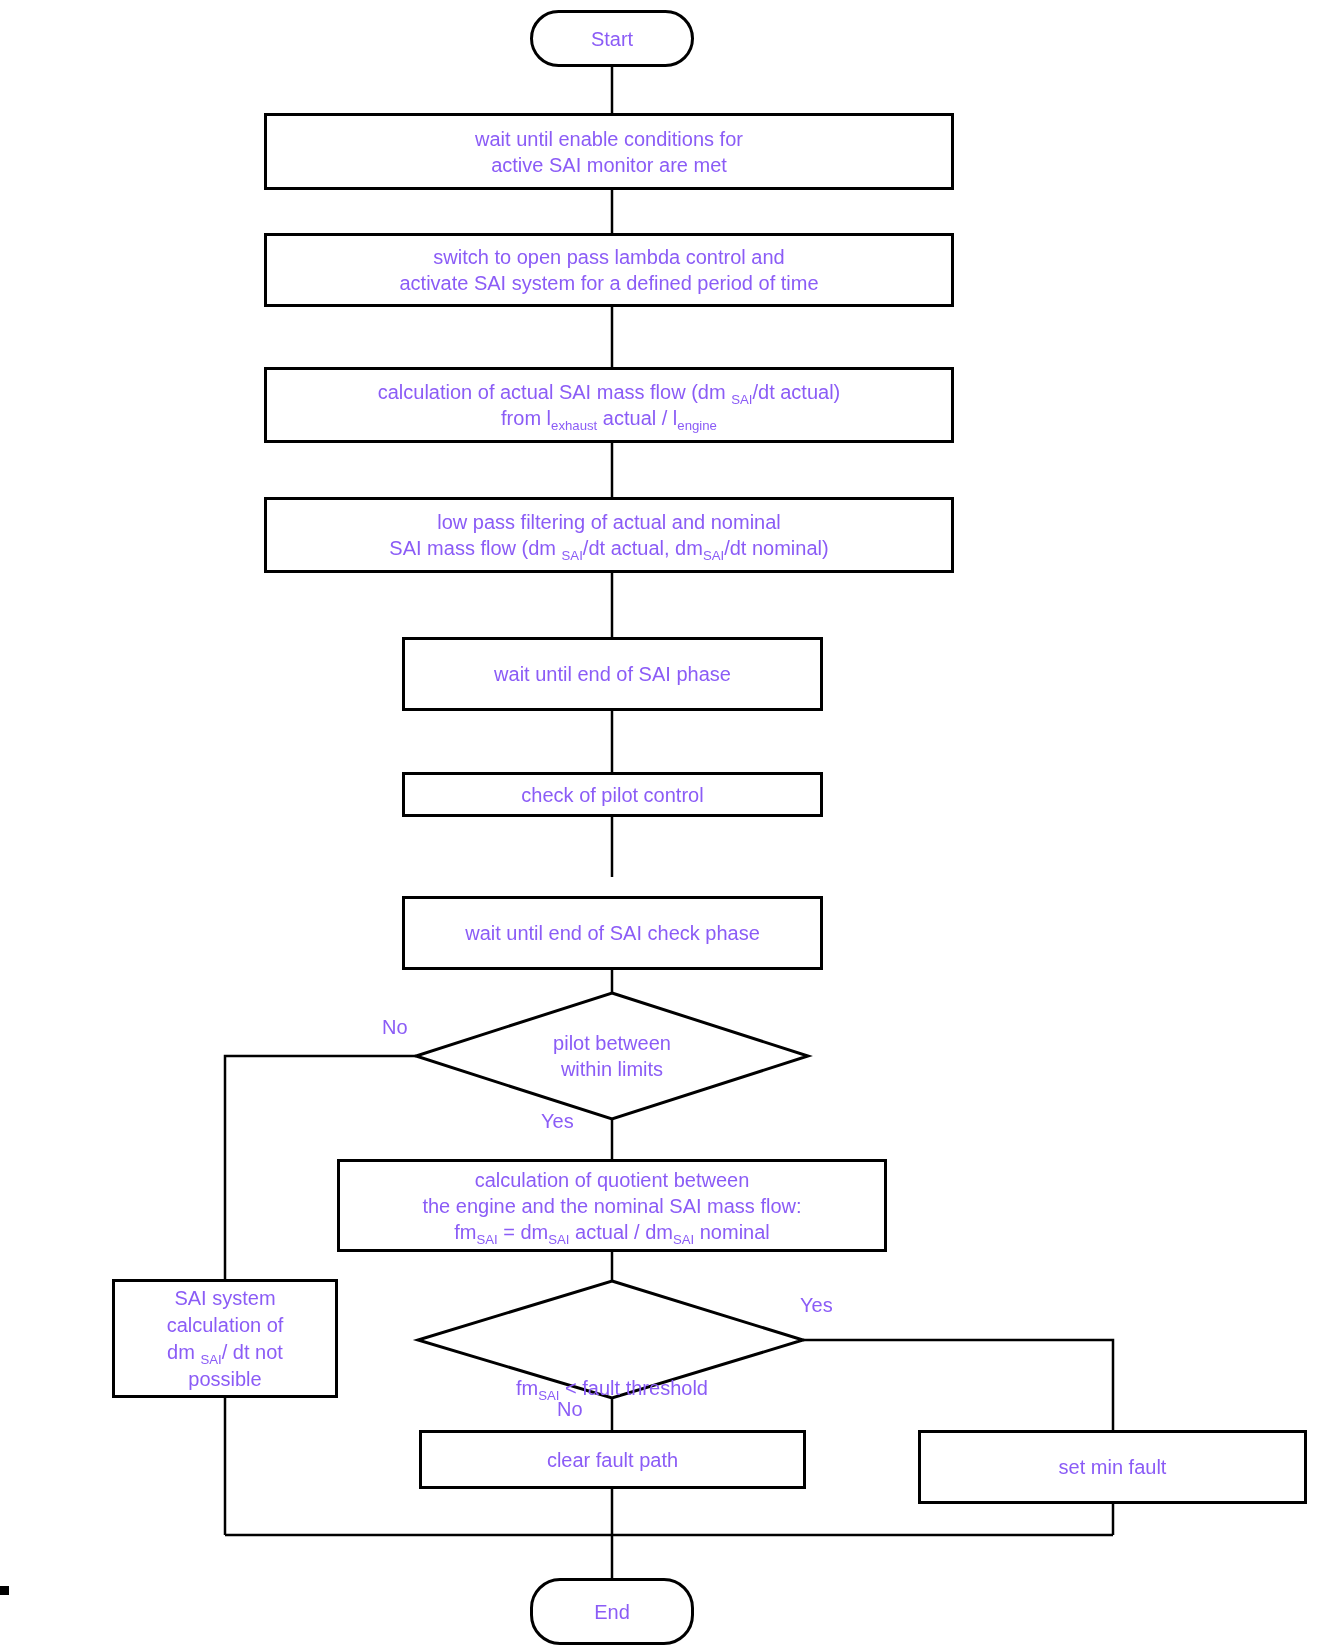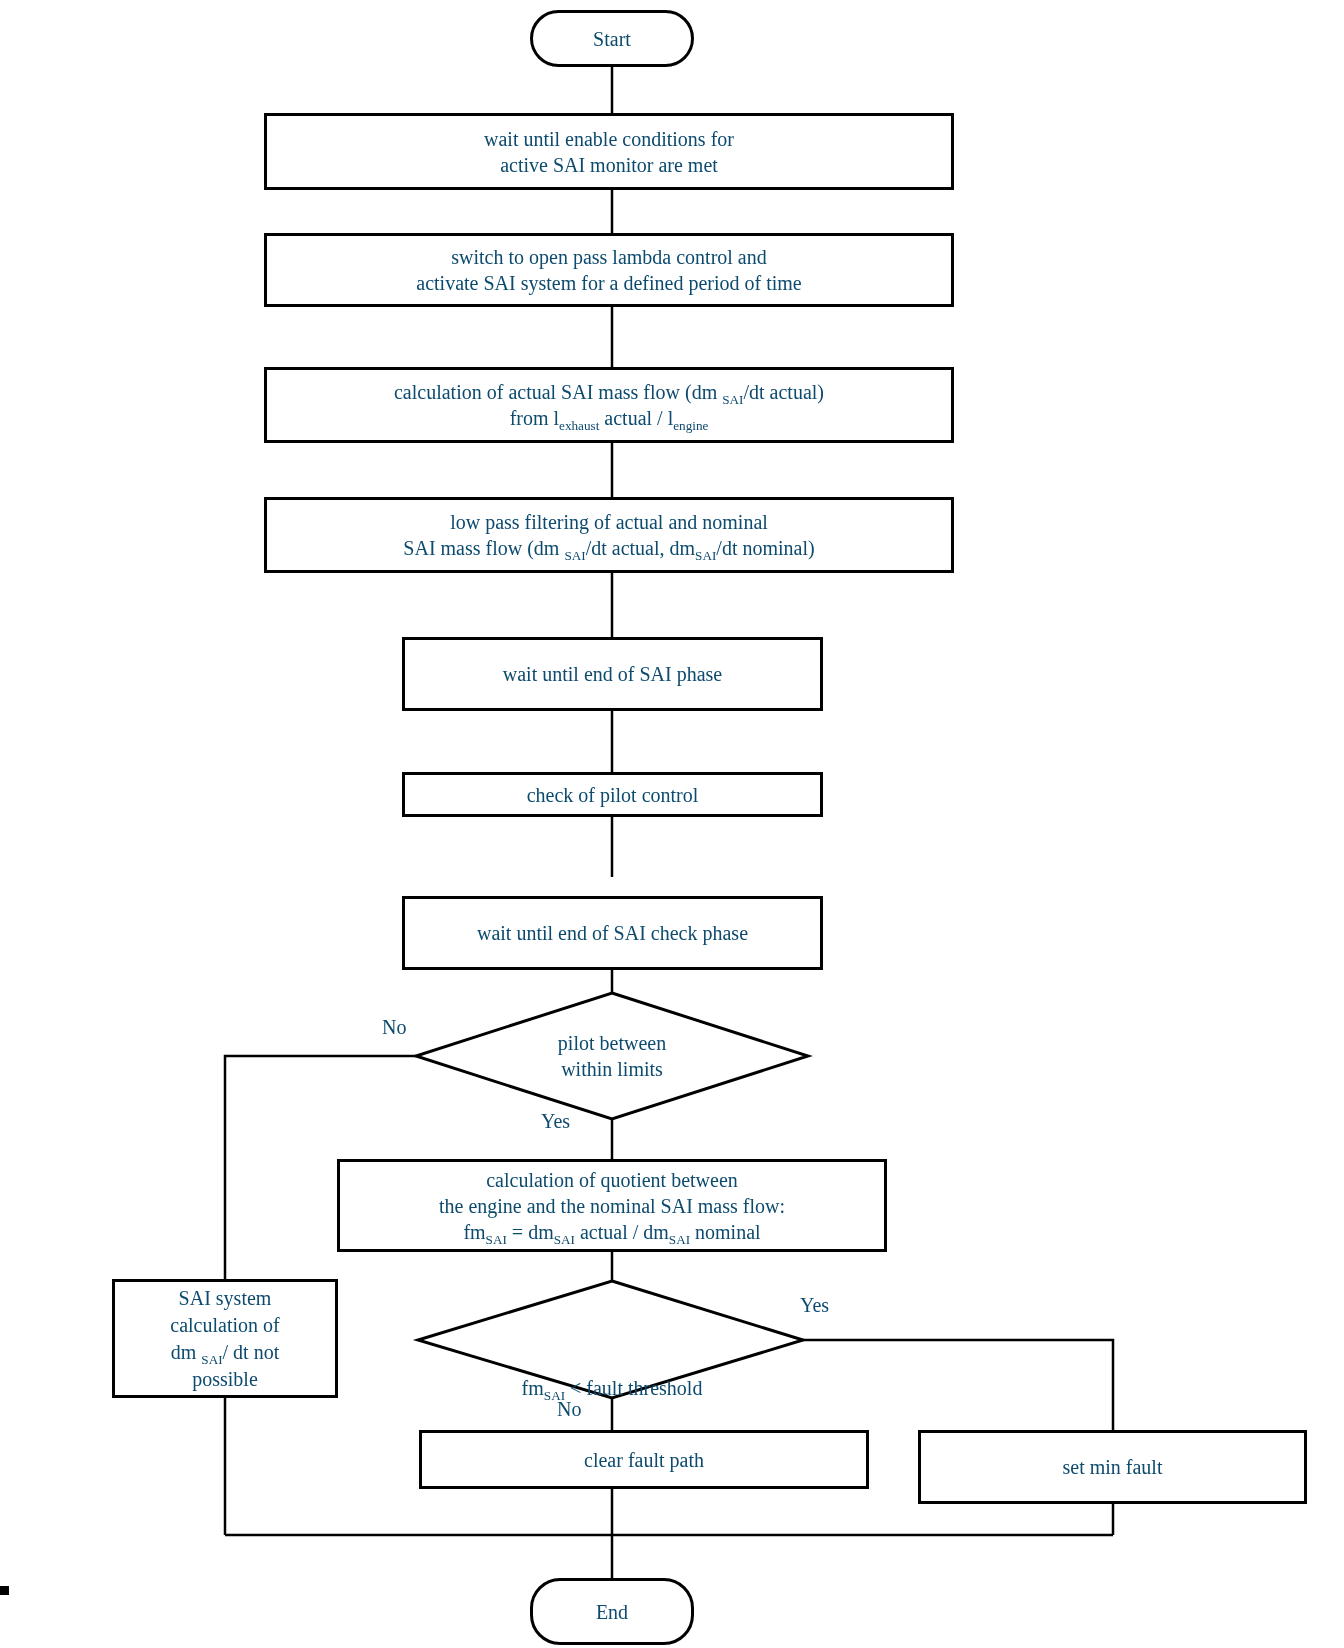--- a/index.html
+++ b/index.html
@@ -1,17 +1,17 @@
 <!DOCTYPE html>
 <html><head>
 <meta charset="utf-8">
 <style>
   html,body{margin:0;padding:0;background:#ffffff;}
   #canvas{position:relative;width:1344px;height:1648px;background:#ffffff;
-          font-family:Liberation Serif, serif;color:#0c4a6e;}
+          font-family:Liberation Sans, sans-serif;color:#8b5cf6;}
   #wires{position:absolute;left:0;top:0;width:1344px;height:1648px;}
   #wires .wire{stroke:#000;stroke-width:2.5;fill:none;}
   #wires .shape{stroke:#000;stroke-width:3;fill:#fff;}
   .node{position:absolute;box-sizing:border-box;border:3px solid #000;background:#fff;
         display:flex;flex-direction:column;justify-content:center;align-items:center;
         text-align:center;font-size:20px;line-height:26px;}
   .stadium{border-radius:30px;}
   .freefloat{position:absolute;display:flex;flex-direction:column;justify-content:center;
              align-items:center;text-align:center;font-size:20px;line-height:26px;background:transparent;}
   .branch-label{position:absolute;font-size:20px;line-height:22px;}
@@ -102,21 +102,21 @@
     <span>possible</span>
   </div>
 
   <div class="freefloat" style="left:462px;top:1326px;width:300px;height:28px;margin-top:48px;">
     <span>fm<sub>SAI</sub> &lt; fault threshold</span>
   </div>
 
   <div class="branch-label" style="left:800px;top:1294px;">Yes</div>
   <div class="branch-label" style="left:557px;top:1398px;">No</div>
 
-  <div class="node" style="left:419px;top:1430px;width:450px;height:59px;">
+  <div class="node" style="left:419px;top:1430px;width:387px;height:59px;">
     <span>clear fault path</span>
   </div>
 
   <div class="node" style="left:918px;top:1430px;width:389px;height:74px;">
     <span>set min fault</span>
   </div>
 
   <div class="node stadium" style="left:530px;top:1578px;width:164px;height:67px;">
     <span>End</span>
   </div>

